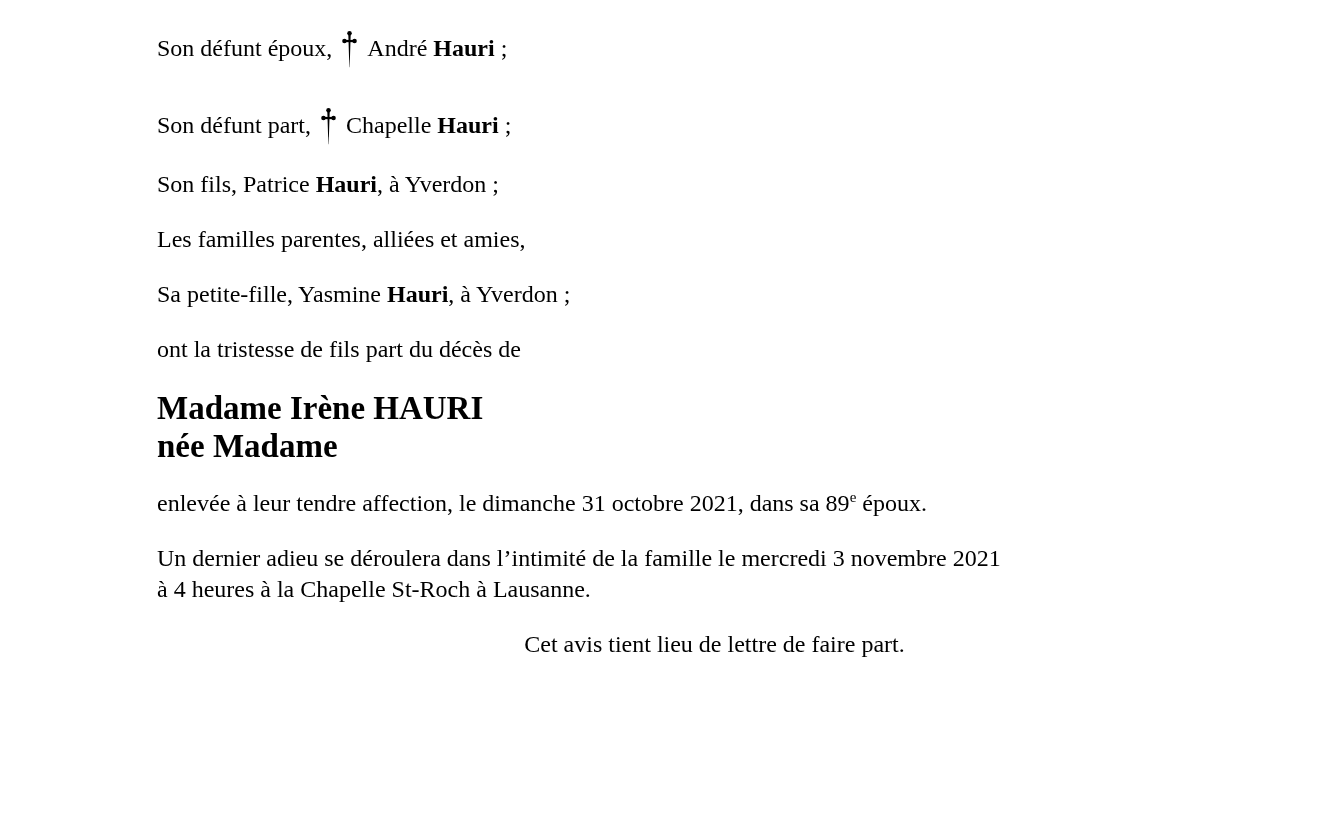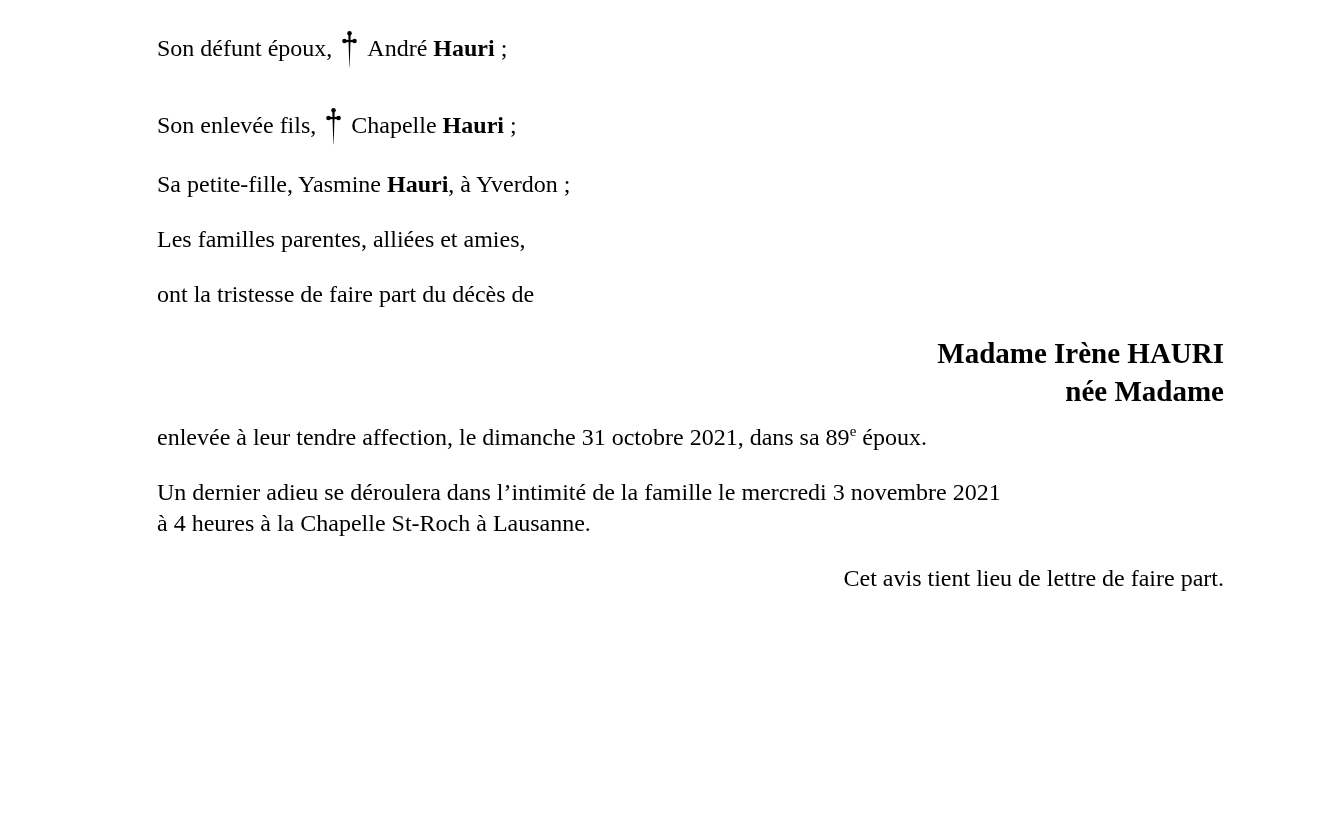--- a/index.html
+++ b/index.html
@@ -8,42 +8,42 @@
   }
   body {
     width: 1330px;
     height: 828px;
     background: #ffffff;
     color: #000000;
     font-family: "Liberation Serif", "DejaVu Serif", serif;
     overflow: hidden;
   }
   .page {
-    padding: 30px 106px 0 157px;
+    padding: 30px 58px 0 157px;
   }
   p.line {
     font-size: 24px;
     line-height: 31px;
     margin: 0 0 24px 0;
   }
   p.line.first {
     margin-bottom: 39px;
   }
   .surname {
     font-weight: bold;
   }
   .title-block {
-    text-align: right;
+    text-align: left;
     font-weight: bold;
-    font-size: 29px;
+    font-size: 33px;
     line-height: 38px;
-    margin: 0 0 12px 0;
+    margin: 0 0 23px 0;
   }
   .center {
-    text-align: right;
+    text-align: center;
   }
   sup.age-sup {
     font-size: 15px;
     vertical-align: super;
     line-height: 0;
   }
   svg.cross {
     width: 15px;
     height: 38px;
     vertical-align: -12px;
@@ -60,34 +60,35 @@
   <section>
 
     <p class="line first"><span>Son défunt époux, </span><svg class="cross" viewBox="0 0 16 40" aria-hidden="true">
           <circle cx="8" cy="3.2" r="2.4"></circle>
           <circle cx="2.6" cy="11.5" r="2.4"></circle>
           <circle cx="13.4" cy="11.5" r="2.4"></circle>
           <rect x="2.6" y="10.3" width="10.8" height="2.4"></rect>
           <polygon points="6.7,4 9.3,4 8.15,39.5 7.85,39.5"></polygon>
         </svg><span>André </span><b class="surname">Hauri</b><span> ;</span></p>
 
-    <p class="line"><span>Son enlevée fils, </span><svg class="cross" viewBox="0 0 16 40" aria-hidden="true">
+    <p class="line"><span>Son défunt part, </span><svg class="cross" viewBox="0 0 16 40" aria-hidden="true">
           <circle cx="8" cy="3.2" r="2.4"></circle>
           <circle cx="2.6" cy="11.5" r="2.4"></circle>
           <circle cx="13.4" cy="11.5" r="2.4"></circle>
           <rect x="2.6" y="10.3" width="10.8" height="2.4"></rect>
           <polygon points="6.7,4 9.3,4 8.15,39.5 7.85,39.5"></polygon>
         </svg><span>Chapelle </span><b class="surname">Hauri</b><span> ;</span></p>
 
+    <p class="line"><span>Son fils, </span><span>Patrice </span><b class="surname">Hauri</b><span>, à Yverdon ;</span></p>
+
+    <p class="line">Les familles parentes, alliées et amies,</p>
 
     <p class="line"><span>Sa petite-fille, </span><span>Yasmine </span><b class="surname">Hauri</b><span>, à Yverdon ;</span></p>
 
-    <p class="line">Les familles parentes, alliées et amies,</p>
-
-    <p class="line">ont la tristesse de faire part du décès de</p>
+    <p class="line">ont la tristesse de fils part du décès de</p>
 
   </section>
 
   <header class="title-block">
     <div>Madame Irène HAURI</div>
     <div>née Madame</div>
   </header>
 
   <section>
 

